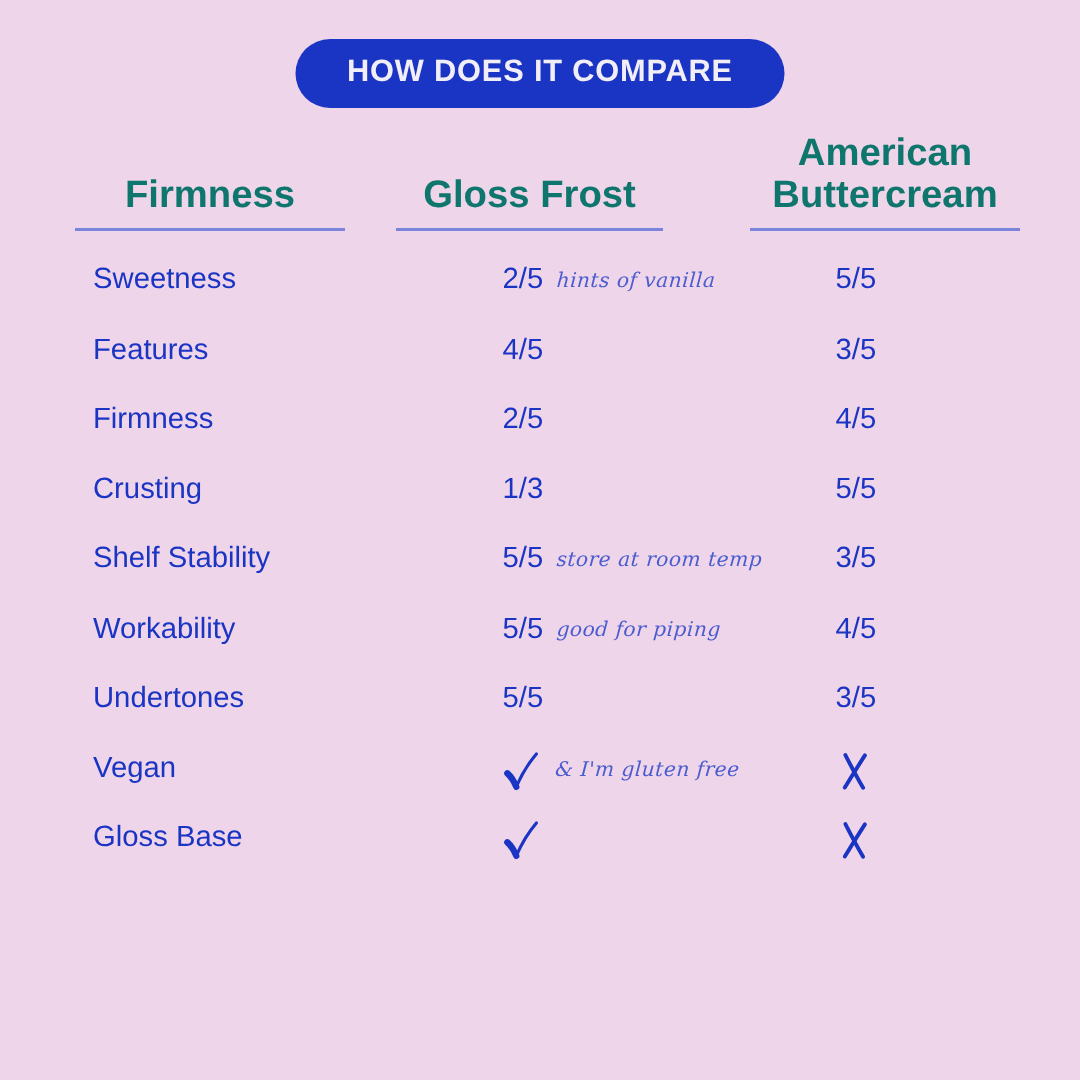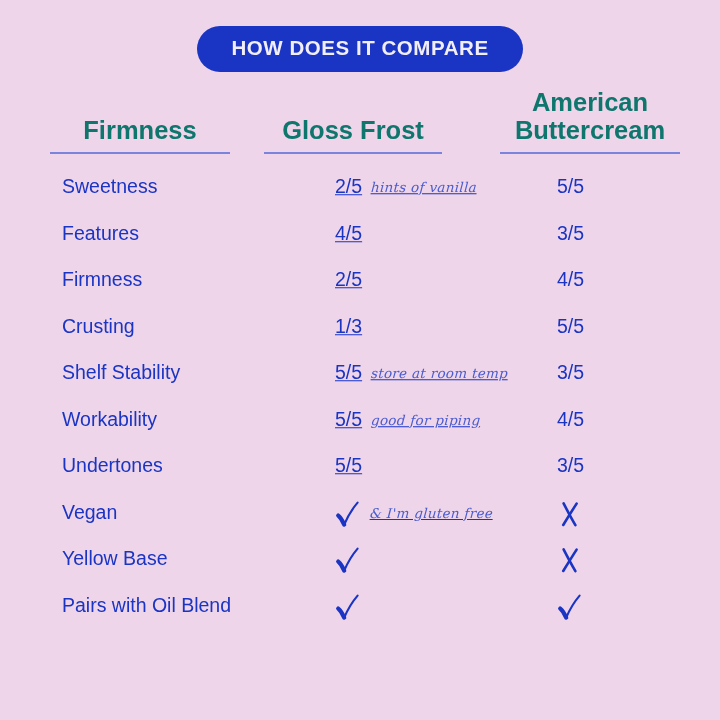--- a/index.html
+++ b/index.html
@@ -95,21 +95,20 @@
     left: 335px;
     top: 50%;
     transform: translateY(-50%);
     color: #1a34c4;
     font-size: 19.5px;
     line-height: 1;
     white-space: nowrap;
     display: flex;
     align-items: center;
     gap: 9px;
-    text-decoration: underline;
   }
   .cell-v2 {
     position: absolute;
     left: 557px;
     top: 50%;
     transform: translateY(-50%);
     color: #1a34c4;
     font-size: 19.5px;
     line-height: 1;
     white-space: nowrap;
@@ -220,45 +219,30 @@
               </svg>
             </span>
             <span class="note">&amp; I'm gluten free</span>
           </div>
           <div class="cell-v2"><span class="mark"><svg viewBox="0 0 26 30" width="26" height="30">
                 <path d="M6.6 4.4 C10.4 11.8 14.4 19.4 18.4 26.2" stroke="#1a34c4" stroke-width="2.6" fill="none" stroke-linecap="round"></path>
                 <path d="M19.6 4.6 C15.2 11.4 10.4 19.2 6.2 26.0" stroke="#1a34c4" stroke-width="2.6" fill="none" stroke-linecap="round"></path>
               </svg></span></div>
         </div>
         <div class="row">
-          <div class="cell-feature">Yellow Base</div>
+          <div class="cell-feature">Gloss Base</div>
           <div class="cell-v1">
             <span class="mark">
               <svg viewBox="0 0 26 30" width="26" height="30">
                 <path d="M3.2 16.5 C5.4 18.4 7.4 21.3 9.2 25.6" stroke="#1a34c4" stroke-width="4.2" fill="none" stroke-linecap="round"></path>
                 <path d="M9.2 25.6 C12.6 17.6 17.3 9.8 22.6 3.6" stroke="#1a34c4" stroke-width="2.1" fill="none" stroke-linecap="round"></path>
               </svg>
             </span>
           </div>
           <div class="cell-v2"><span class="mark"><svg viewBox="0 0 26 30" width="26" height="30">
                 <path d="M6.6 4.4 C10.4 11.8 14.4 19.4 18.4 26.2" stroke="#1a34c4" stroke-width="2.6" fill="none" stroke-linecap="round"></path>
                 <path d="M19.6 4.6 C15.2 11.4 10.4 19.2 6.2 26.0" stroke="#1a34c4" stroke-width="2.6" fill="none" stroke-linecap="round"></path>
               </svg></span></div>
         </div>
-        <div class="row">
-          <div class="cell-feature">Pairs with Oil Blend</div>
-          <div class="cell-v1">
-            <span class="mark">
-              <svg viewBox="0 0 26 30" width="26" height="30">
-                <path d="M3.2 16.5 C5.4 18.4 7.4 21.3 9.2 25.6" stroke="#1a34c4" stroke-width="4.2" fill="none" stroke-linecap="round"></path>
-                <path d="M9.2 25.6 C12.6 17.6 17.3 9.8 22.6 3.6" stroke="#1a34c4" stroke-width="2.1" fill="none" stroke-linecap="round"></path>
-              </svg>
-            </span>
-          </div>
-          <div class="cell-v2"><span class="mark"><svg viewBox="0 0 26 30" width="26" height="30">
-                <path d="M3.2 16.5 C5.4 18.4 7.4 21.3 9.2 25.6" stroke="#1a34c4" stroke-width="4.2" fill="none" stroke-linecap="round"></path>
-                <path d="M9.2 25.6 C12.6 17.6 17.3 9.8 22.6 3.6" stroke="#1a34c4" stroke-width="2.1" fill="none" stroke-linecap="round"></path>
-              </svg></span></div>
-        </div>
       </div>
 
   </div>
 </div>
 
 </body></html>

